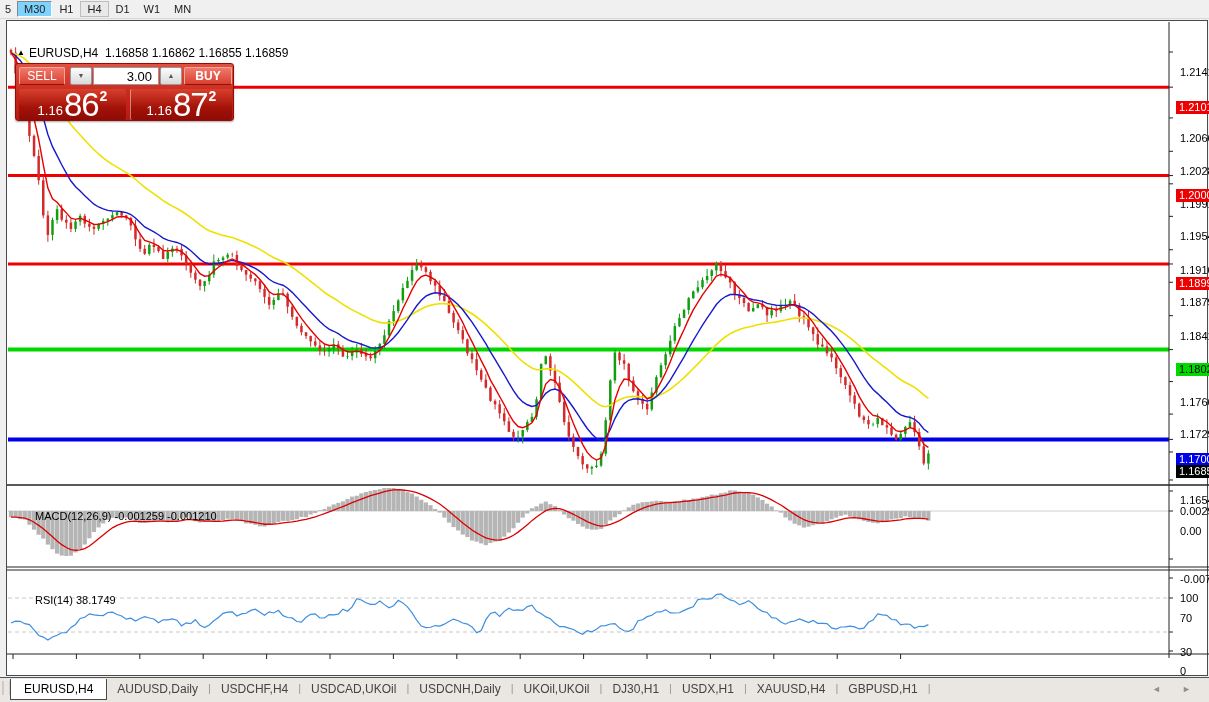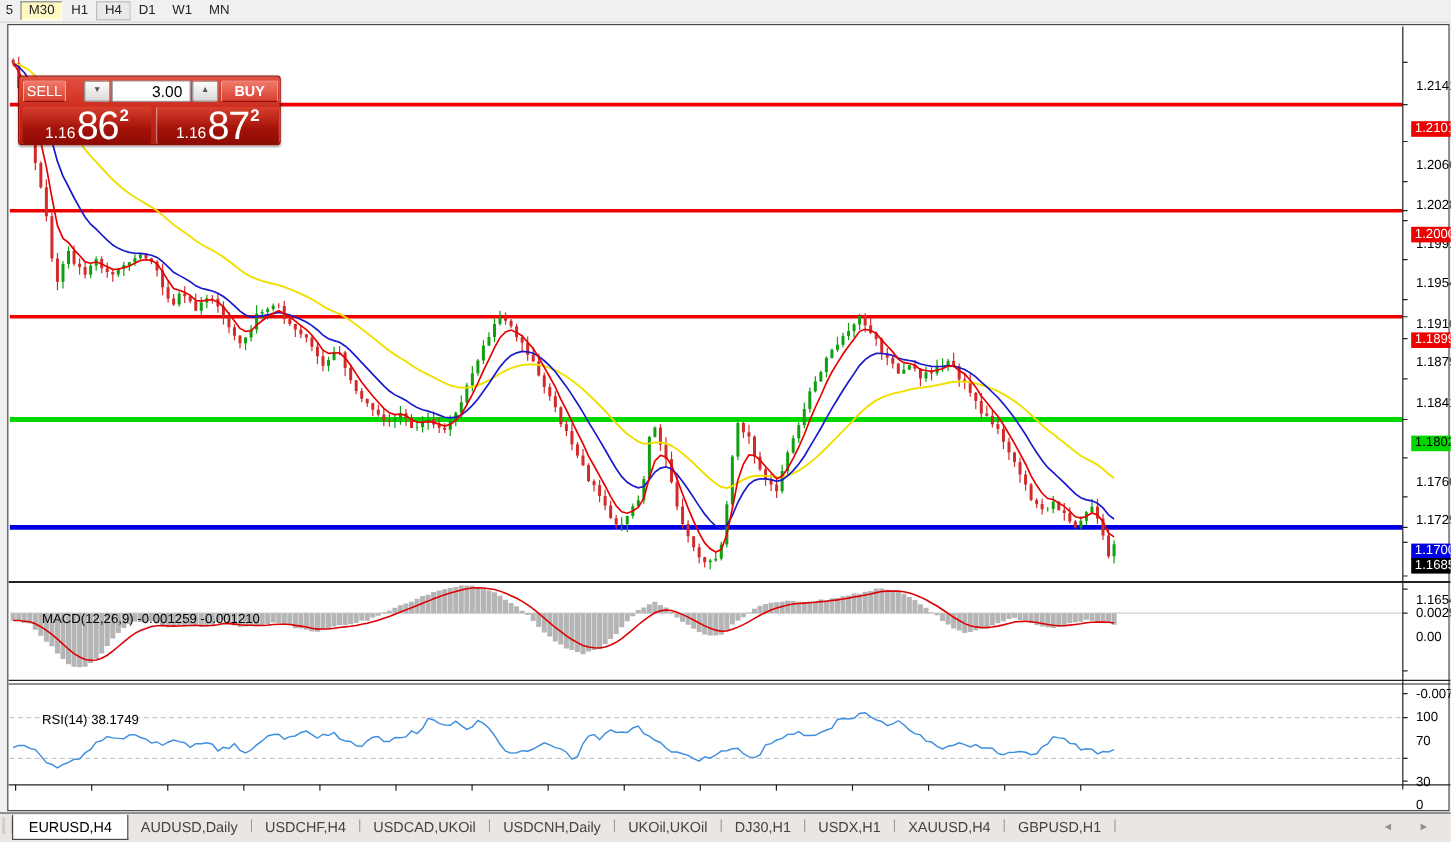--- a/index.html
+++ b/index.html
@@ -4,21 +4,21 @@
 <style>
   html,body{margin:0;padding:0;background:#f0f0f0;}
   #app{position:relative;width:1209px;height:702px;overflow:hidden;
        font-family:"Liberation Sans","DejaVu Sans",sans-serif;background:#f0f0f0;}
   
   #toolbar{position:absolute;left:0;top:0;width:1209px;height:18px;background:#f0f0f0;
            border-bottom:1px solid #d8d8d8;display:flex;align-items:center;}
   .tf-btn{height:16px;margin-top:0;display:flex;align-items:center;justify-content:center;
           font-size:11px;color:#222;background:#f0f0f0;border:1px solid #f0f0f0;box-sizing:border-box;
           padding:0 6px;cursor:default;}
-  .tf-btn.pressed{background:#fef9c3;border:1px solid #888;border-bottom-color:#fff;border-right-color:#fff;}
+  .tf-btn.pressed{background:#7dd3fc;border:1px solid #888;border-bottom-color:#fff;border-right-color:#fff;}
   .tf-btn.checked{background:#e9e9e9;border:1px solid #bdbdbd;}
   .tf-btn.partial{width:14px;padding:0 2px 0 0;justify-content:flex-end;}
   
   #chart-window{position:absolute;left:6px;top:20px;width:1202px;height:656px;
                 background:#fff;border:1px solid #4a4a4a;box-sizing:border-box;}
   #chart-svg{position:absolute;left:0;top:0;}
   #chart-title{position:absolute;left:10px;top:25px;font-size:12px;color:#000;white-space:pre;}
   #chart-title .marker{font-size:8px;position:relative;top:-2px;margin-right:4px;}
   .pane-label{position:absolute;left:28px;font-size:11px;color:#000;}
   
@@ -27,21 +27,21 @@
               text-align:left;padding-left:3px;box-sizing:border-box;}
   
   .date-label{position:absolute;top:656px;font-size:11px;color:#000;white-space:nowrap;}
   
   #trade-panel{position:absolute;left:8px;top:42px;width:219px;height:58px;border-radius:3px;
                background:linear-gradient(180deg,#e2503f 0%,#c8271a 55%,#b51b10 100%);
                border:1px solid #8f0f07;box-sizing:border-box;box-shadow:0 1px 2px rgba(0,0,0,.35);}
   .tp-btn{position:absolute;top:3px;height:18px;line-height:17px;text-align:center;color:#fff;font-size:12px;
           background:linear-gradient(180deg,#f0796b,#d8402f);border:1px solid #f2a79f;border-bottom-color:#921109;
           border-radius:2px;box-sizing:border-box;cursor:pointer;}
-  #sell-btn{left:3px;width:36px;}
+  #sell-btn{left:3px;width:46px;}
   #buy-btn{left:168px;width:48px;font-weight:bold;}
   .spin-btn{position:absolute;top:3px;width:22px;height:18px;box-sizing:border-box;border:1px solid #999;
             background:linear-gradient(180deg,#fdfdfd,#d9d9d9);border-radius:2px;color:#555;font-size:7px;
             text-align:center;line-height:16px;cursor:pointer;}
   #vol-down{left:54px;}
   #vol-up{left:144px;}
   #vol-box{position:absolute;left:77px;top:3px;width:66px;height:18px;background:#fff;border:1px solid #999;
            box-sizing:border-box;font-size:13px;color:#000;text-align:right;padding:1px 6px 0 0;border-radius:1px;}
   .price-box{position:absolute;top:25px;height:31px;border-radius:2px;cursor:pointer;
              background:linear-gradient(180deg,#d8402e 0%,#a31208 60%,#8e0b06 100%);
@@ -751,20 +751,21 @@
           <line x1="1162" x2="1166" y1="470" y2="470" stroke="#222222" stroke-width="1"></line>
           <line x1="1162" x2="1166" y1="490" y2="490" stroke="#222222" stroke-width="1"></line>
           <line x1="1162" x2="1166" y1="538" y2="538" stroke="#222222" stroke-width="1"></line>
           <line x1="1162" x2="1166" y1="557" y2="557" stroke="#222222" stroke-width="1"></line>
           <line x1="1162" x2="1166" y1="577" y2="577" stroke="#222222" stroke-width="1"></line>
           <line x1="1162" x2="1166" y1="611" y2="611" stroke="#222222" stroke-width="1"></line>
           <line x1="1162" x2="1166" y1="630" y2="630" stroke="#222222" stroke-width="1"></line>
         </g>
       </svg>
 
+    <div id="chart-title"><span class="marker">▲</span><span>EURUSD,H4</span><span>  </span><span>1.16858 1.16862 1.16855 1.16859</span></div>
 
     <div class="pane-label" style="top:489px;">MACD(12,26,9) -0.001259 -0.001210</div>
     <div class="pane-label" style="top:573px;">RSI(14) 38.1749</div>
 
     <div id="trade-panel">
       <div id="sell-btn" class="tp-btn">SELL</div>
       <div id="vol-down" class="spin-btn">▼</div>
       <div id="vol-box">3.00</div>
       <div id="vol-up" class="spin-btn">▲</div>
       <div id="buy-btn" class="tp-btn">BUY</div>

